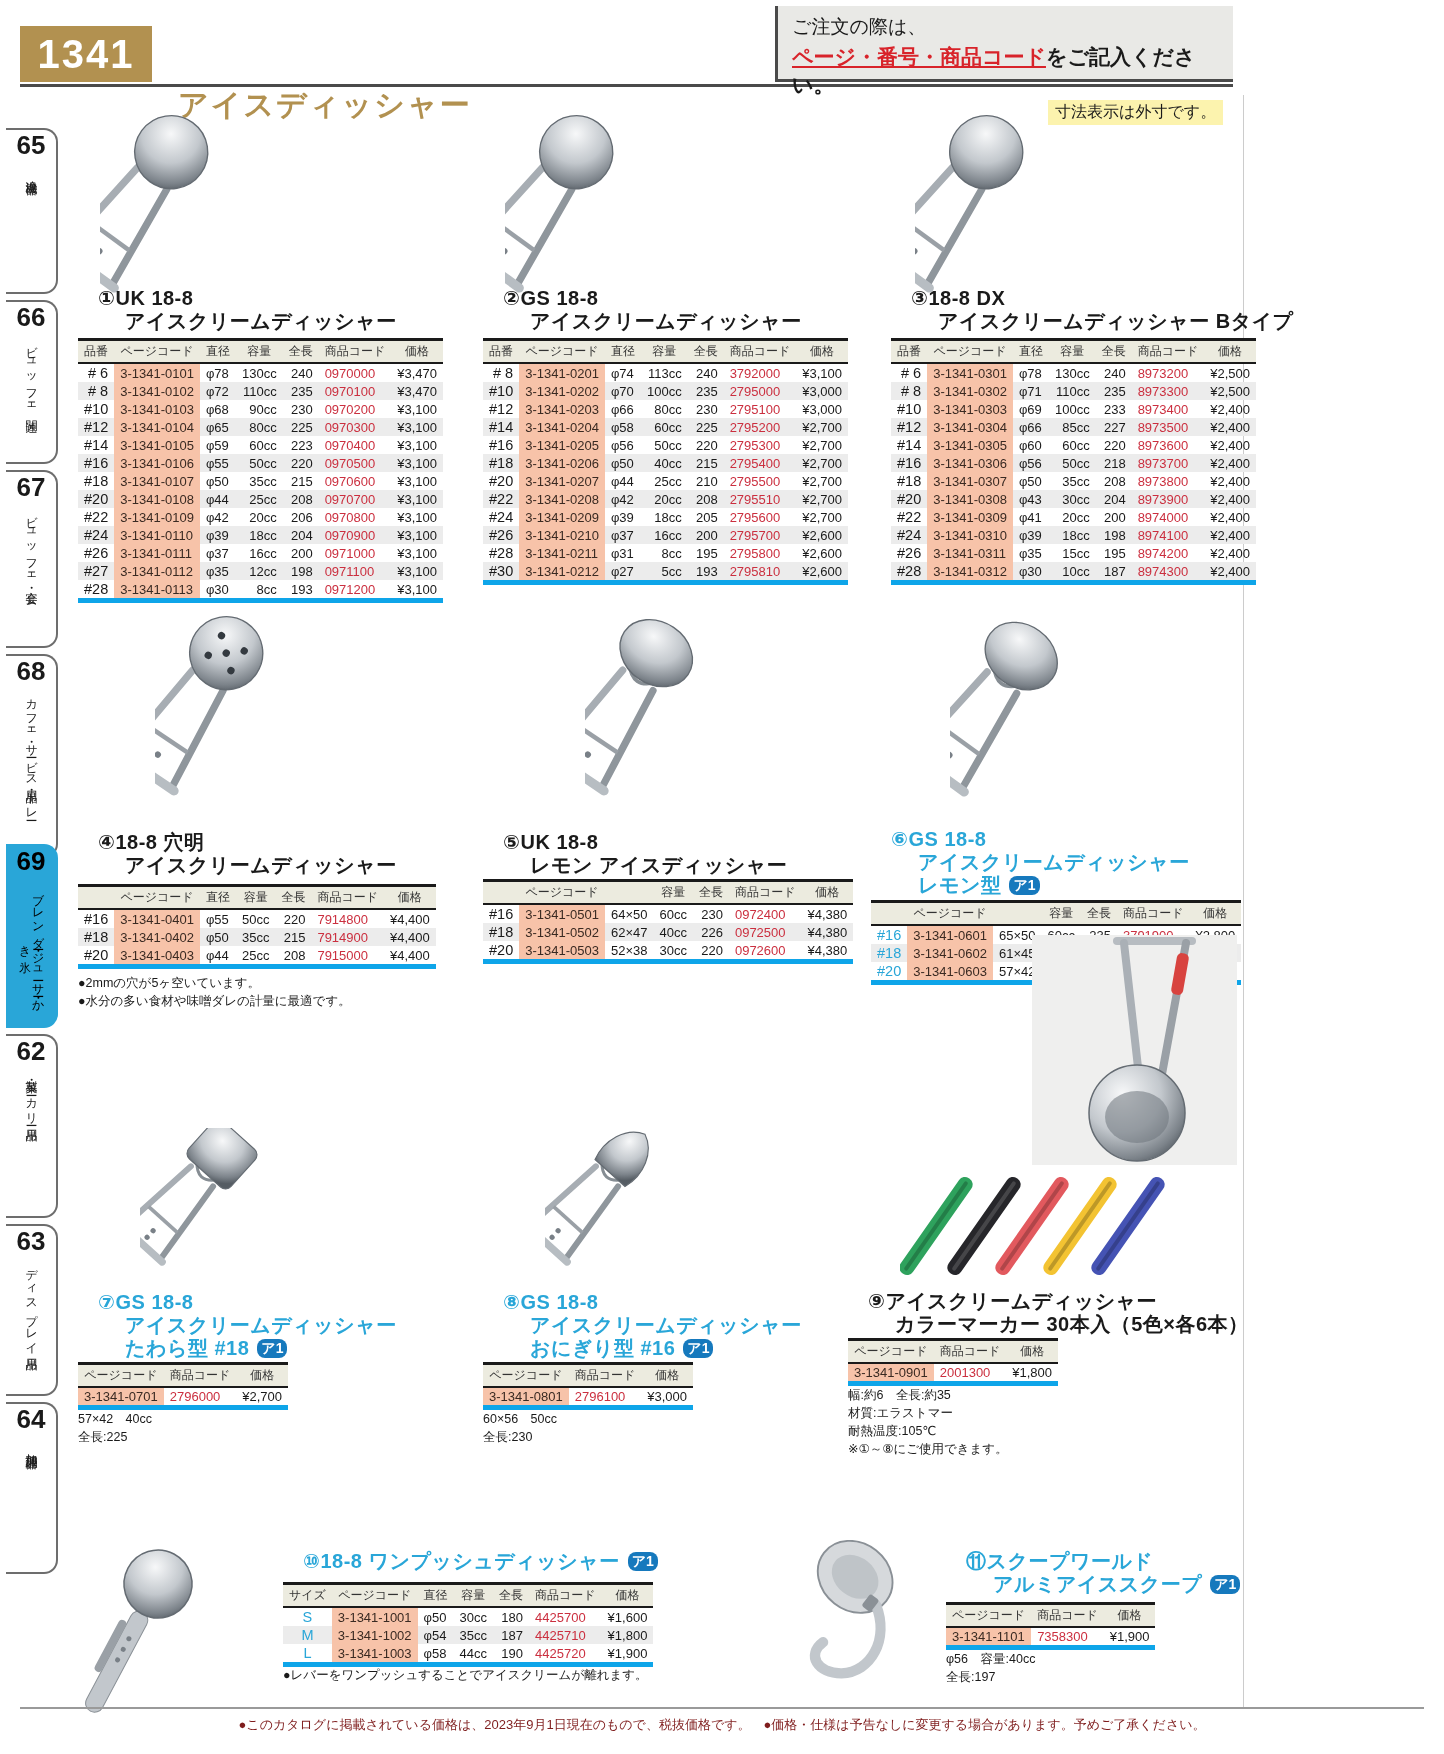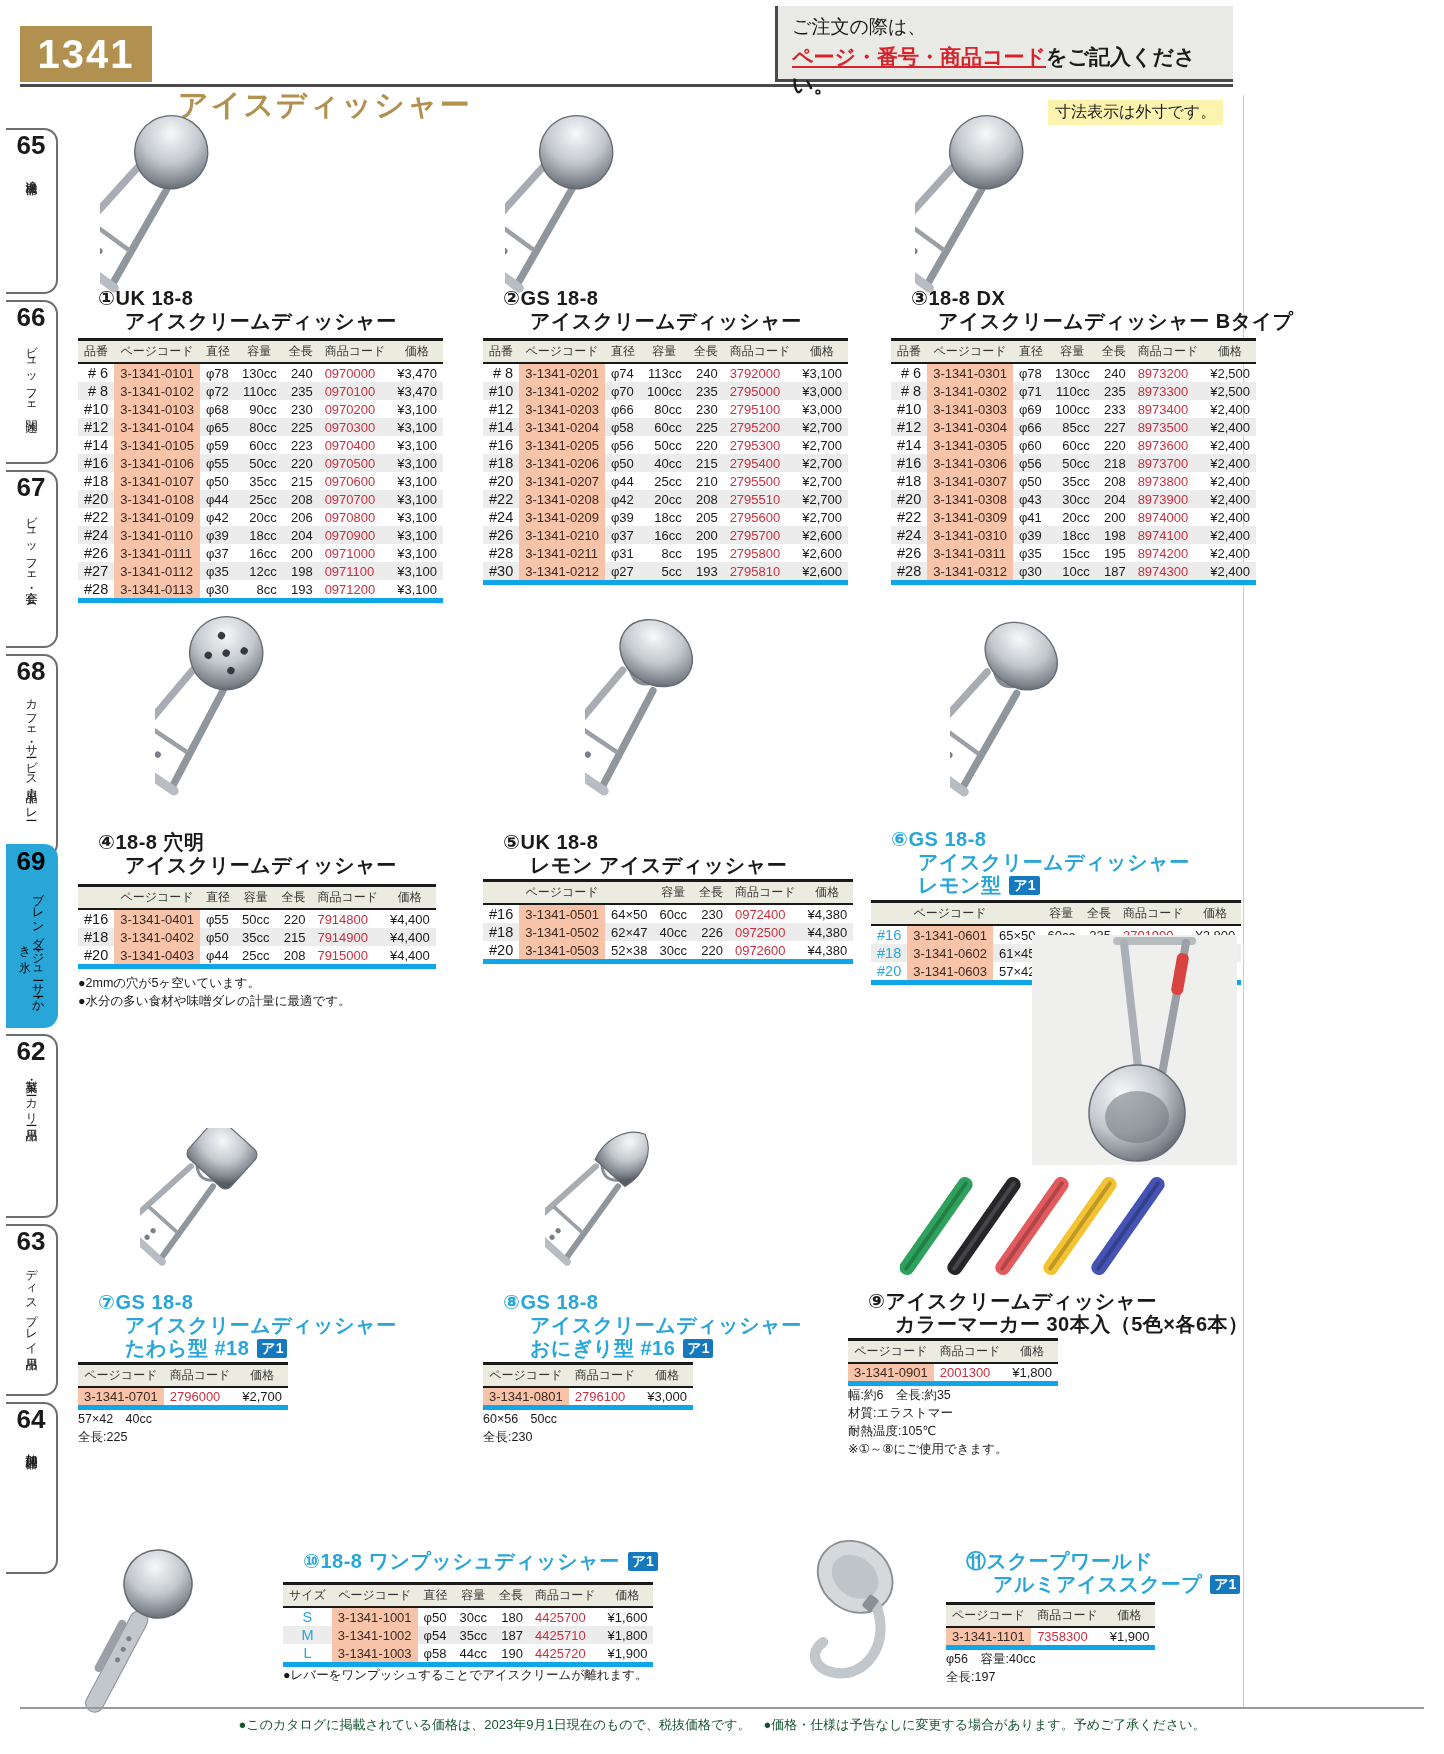--- a/index.html
+++ b/index.html
@@ -26,42 +26,42 @@
   .tab .lbl { writing-mode:vertical-rl; text-orientation:upright; font-size:12px;
               margin:4px auto 0; letter-spacing:1px; max-height:128px; line-height:1.1; display:inline-block; }
   .tab.active { background:#29a6d8; border-color:#29a6d8; color:#000000; }
 
   
   .sec-title { font-size:20px; line-height:1.14; letter-spacing:.5px; white-space:nowrap;margin-left:23px; }
   .sec-title .ln { display:block; }
   .sec-title .ind { padding-left:27px; }
   .sec-title.blue { color:#29a6d8; }
   .badge { display:inline-block; background:#1679bd; color:#fff; font-size:14px; font-weight:bold;
-           padding:2px 4px 1px; border-radius:2px; margin-left:8px; vertical-align:2px; letter-spacing:0; }
+           padding:2px 4px 1px; border-radius:8px; margin-left:8px; vertical-align:2px; letter-spacing:0; }
 
   table.spec { border-collapse:collapse; border-bottom:5px solid #0ea5e9; font-size:13px; white-space:nowrap; }
   table.spec thead th { font-weight:normal; font-size:12px; color:#333; background:#ecebdf;
            border-top:3px solid #1a1a1a; border-bottom:2px solid #1a1a1a; padding:2px 6px; }
   table.spec td { padding:1px 6px; }
   table.spec tbody tr:nth-child(even) { background:#ececec; }
   td.c-item { text-align:right; font-size:14.5px; }
   td.c-item.blu, td.c-sz { color:#29a6d8; }
   td.c-sz { text-align:center; font-size:14.5px; }
   td.c-page { background:#f7c3a9; color:#3a2a22; }
   td.c-code { color:#cb2f3f; }
   td.c-price { text-align:right; }
   td.c-cap, td.c-len { text-align:right; }
 
   .notes { font-size:12.5px; line-height:1.45; }
   .notes div { white-space:nowrap; }
 
   .photo { background:#efefee; }
   .page-edge-v { left:1243px; top:95px; width:1px; height:1612px; background:#ccc; }
   .footer-line { left:20px; top:1707px; width:1404px; height:2px; background:#9a9a9a; }
-  .footer { left:0; top:1716px; width:1444px; text-align:center; font-size:13px; color:#14532d; }
+  .footer { left:0; top:1716px; width:1444px; text-align:center; font-size:13px; color:#7f1d1d; }
 </style>
 </head>
 <body>
 
 <svg width="0" height="0" style="position:absolute" aria-hidden="true">
   <defs>
     <radialGradient id="bowlg" cx="35%" cy="30%" r="80%">
       <stop offset="0%" stop-color="#f7f8f9"></stop>
         <stop offset="50%" stop-color="#c3c8cd"></stop>
       <stop offset="85%" stop-color="#7c838a"></stop>

